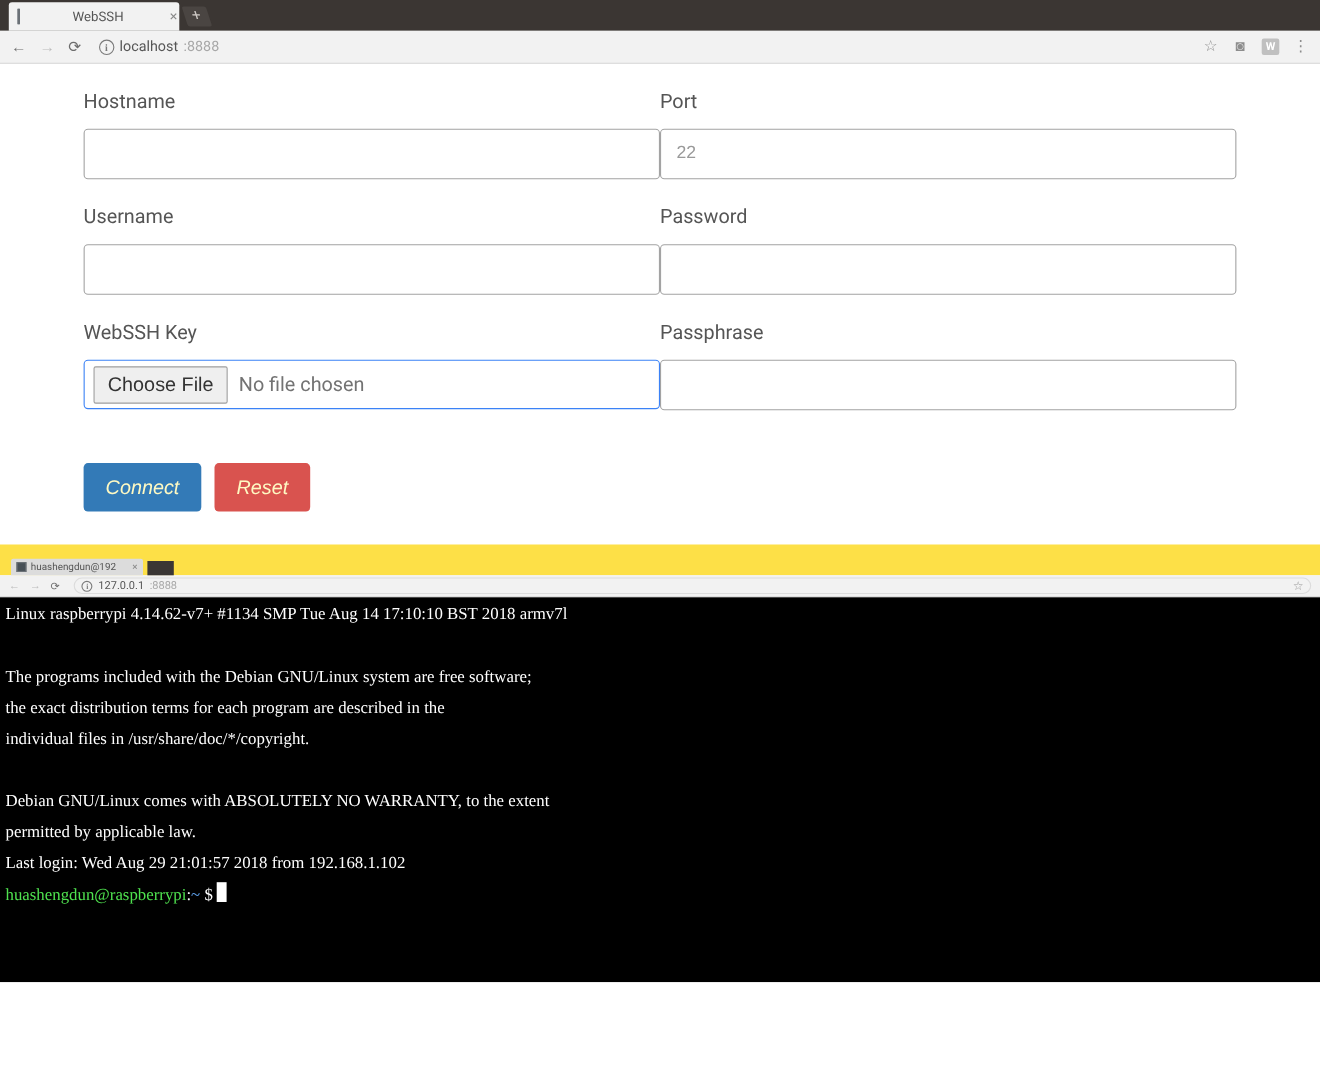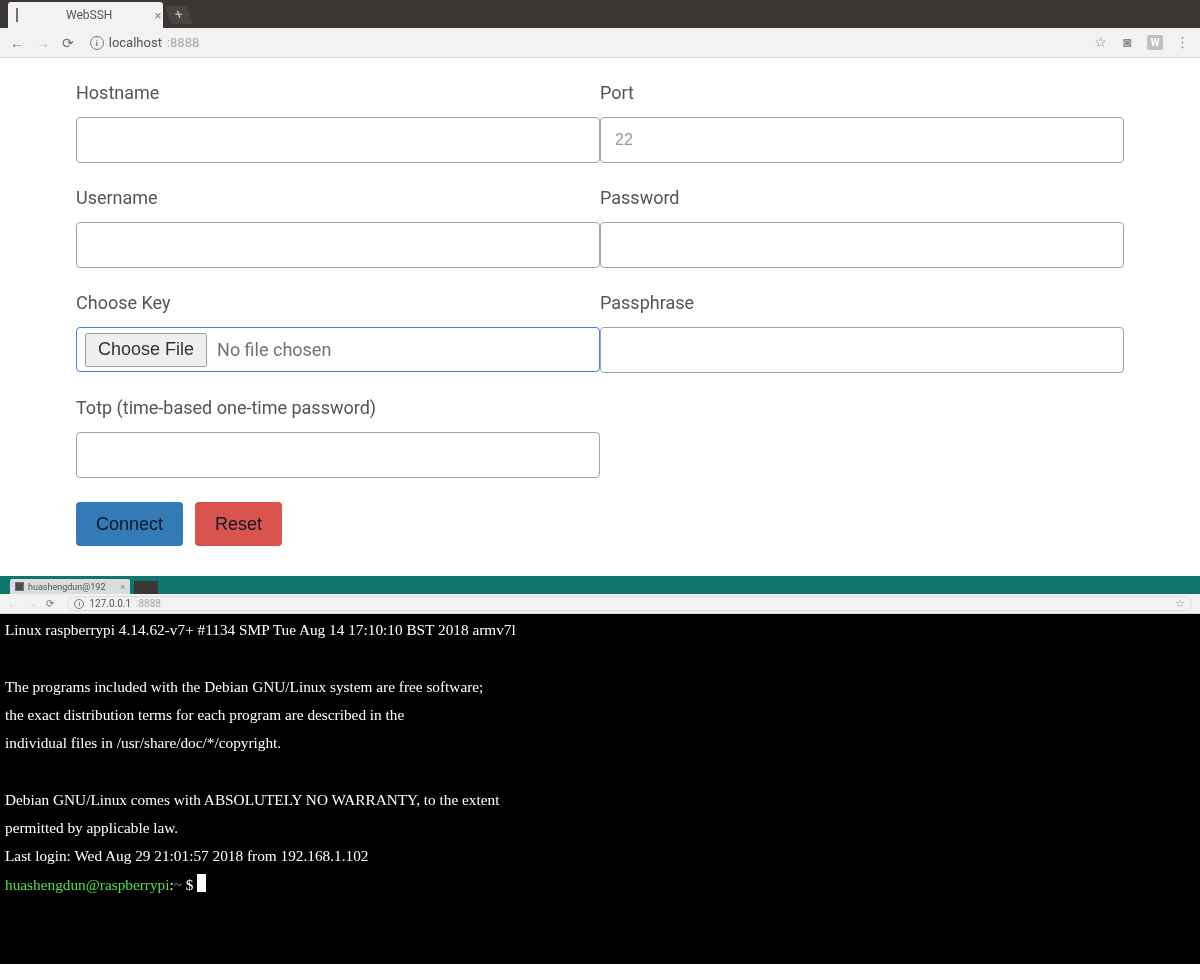--- a/index.html
+++ b/index.html
@@ -140,32 +140,33 @@
   .file-status { color: #737373; font-size: 18px; }
   .btn {
     display: inline-flex;
     align-items: center;
     justify-content: center;
     height: 44px;
     padding: 0 20px;
     border: none;
     border-radius: 4px;
     font-size: 18px;
-    color: #0f172a;
+    color: #fef9c3;
     cursor: pointer;
     margin-right: 8px;
+    font-style: italic;
   }
   .btn-primary { background: #337ab7; }
   .btn-danger  { background: #d9534f; }
 
   
   .browser-win2 { width: 1200px; }
   .tabstrip2 {
-    height: 18px;
-    background: #0f766e;
+    height: 28px;
+    background: #fde047;
     display: flex;
     align-items: flex-end;
     padding-left: 10px;
   }
   .tab2 {
     background: #dcdcdc;
     height: 15px;
     width: 120px;
     display: flex;
     align-items: center;
@@ -263,37 +264,33 @@
         <input class="form-input" value="" style="">
       </div>
       <div class="form-group">
         <label class="form-label">Password</label>
         <input class="form-input" type="password" value="" style="">
       </div>
     </div>
 
     <div class="form-row">
       <div class="form-group">
-        <label class="form-label">Choose Key</label>
+        <label class="form-label">WebSSH Key</label>
         <div class="file-wrap">
           <button class="file-btn">Choose File</button>
           <span class="file-status">No file chosen</span>
         </div>
       </div>
       <div class="form-group">
         <label class="form-label">Passphrase</label>
         <input class="form-input" type="password" value="" style="">
       </div>
     </div>
 
     <div class="form-row">
-      <div class="form-group">
-        <label class="form-label">Totp (time-based one-time password)</label>
-        <input class="form-input" value="" style="">
-      </div>
       <div class="form-group"></div>
     </div>
 
     <div>
       <button class="btn btn-primary">Connect</button>
       <button class="btn btn-danger">Reset</button>
     </div>
 
   </div>
 </div>

